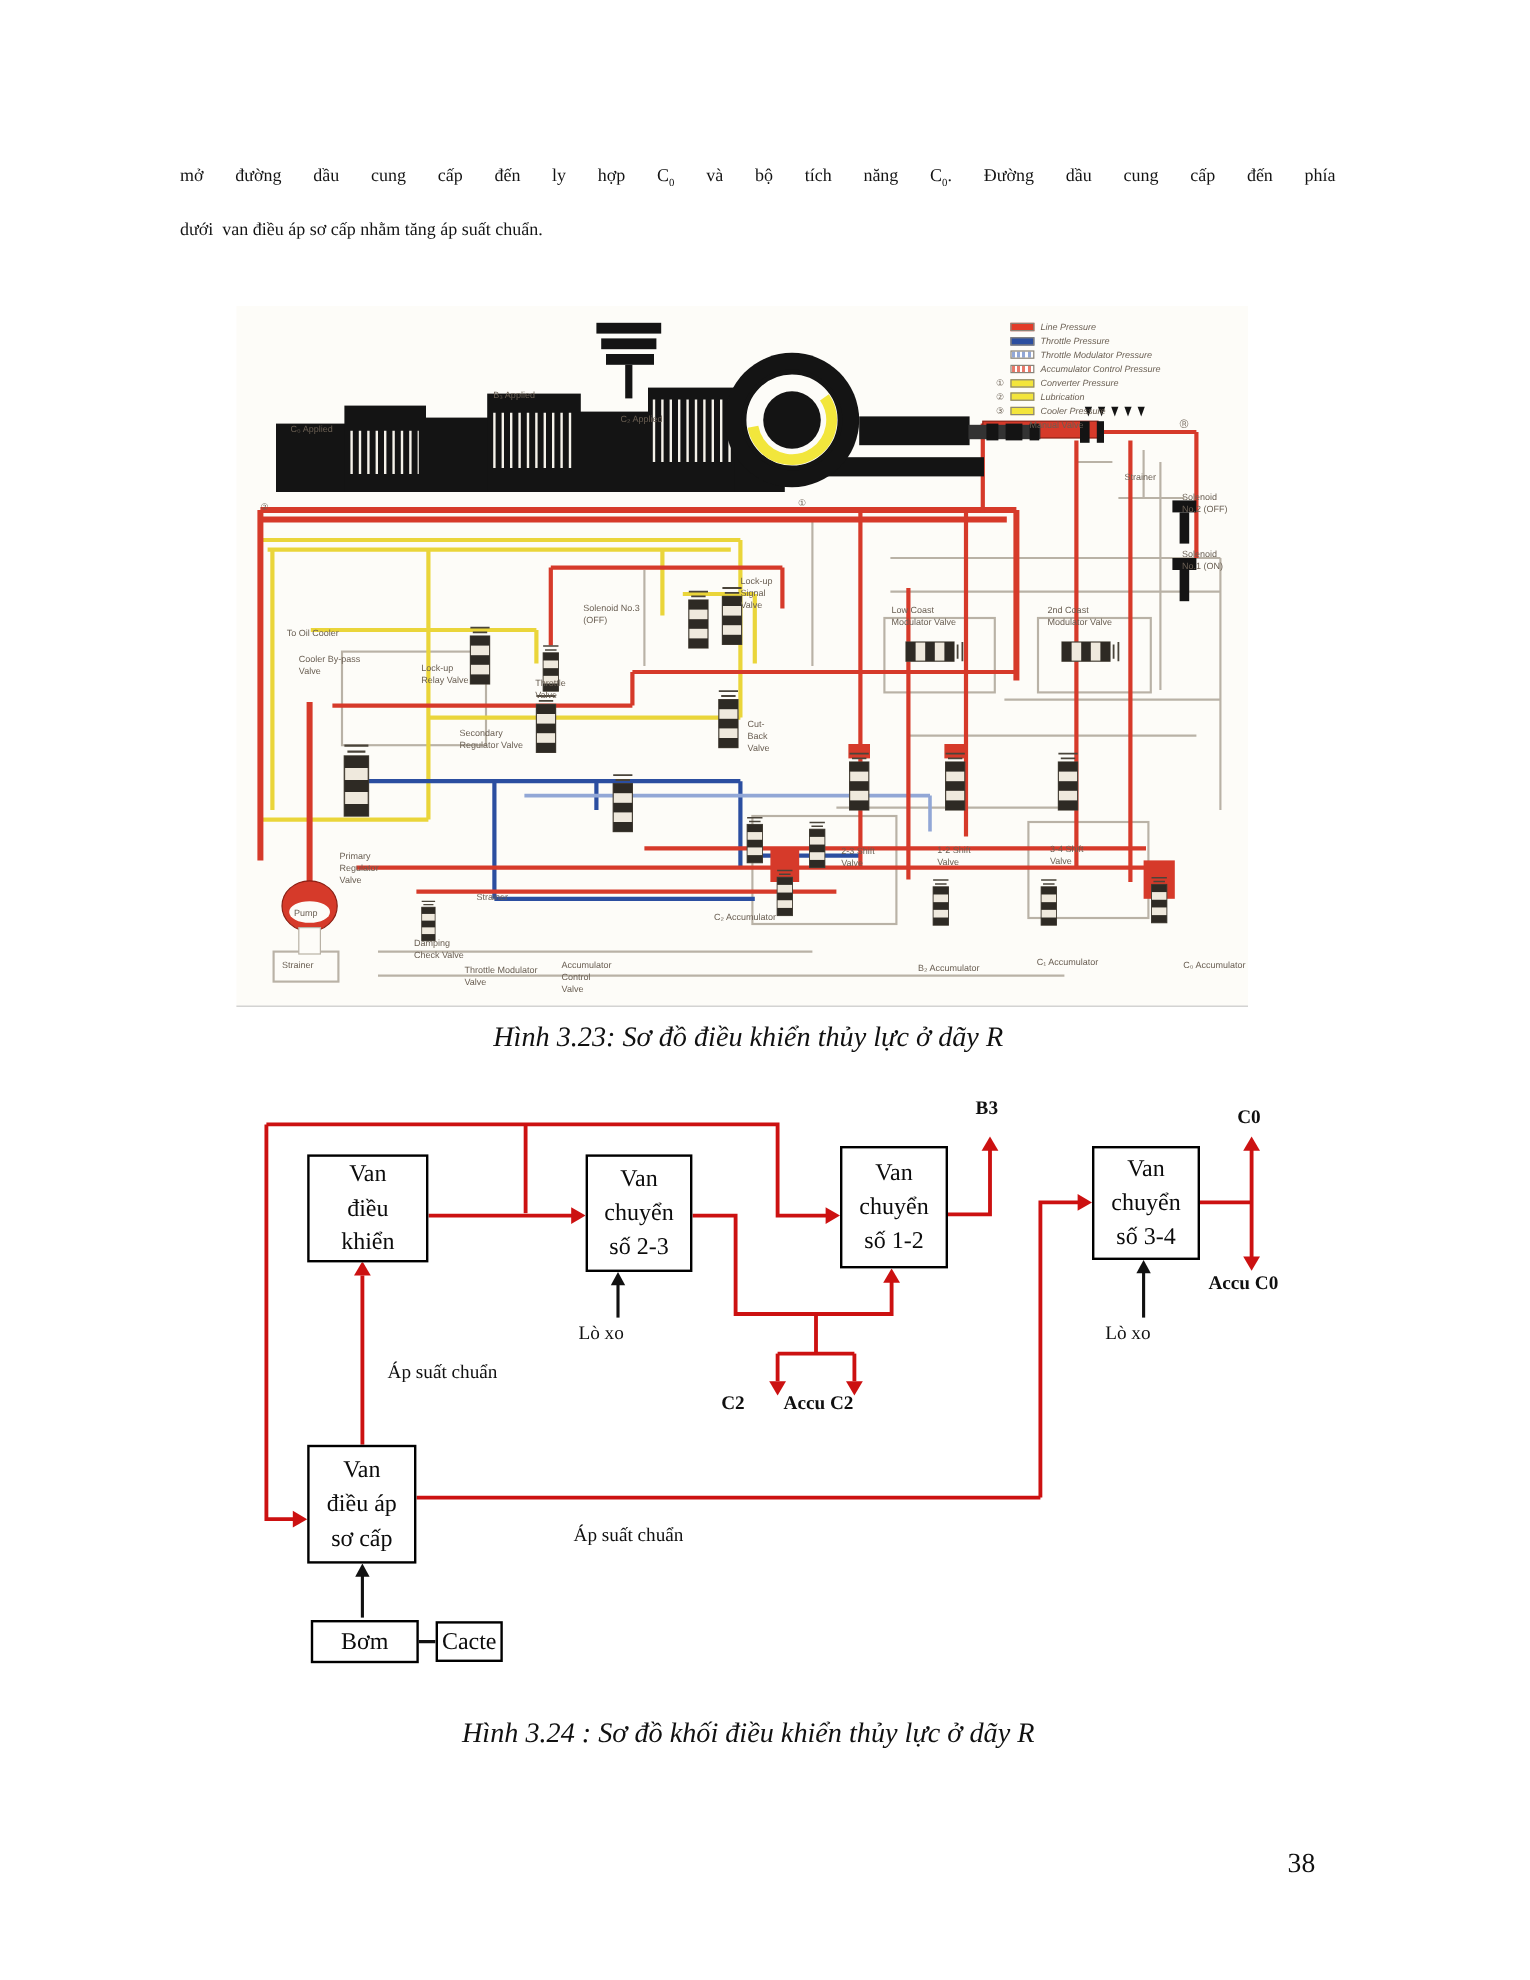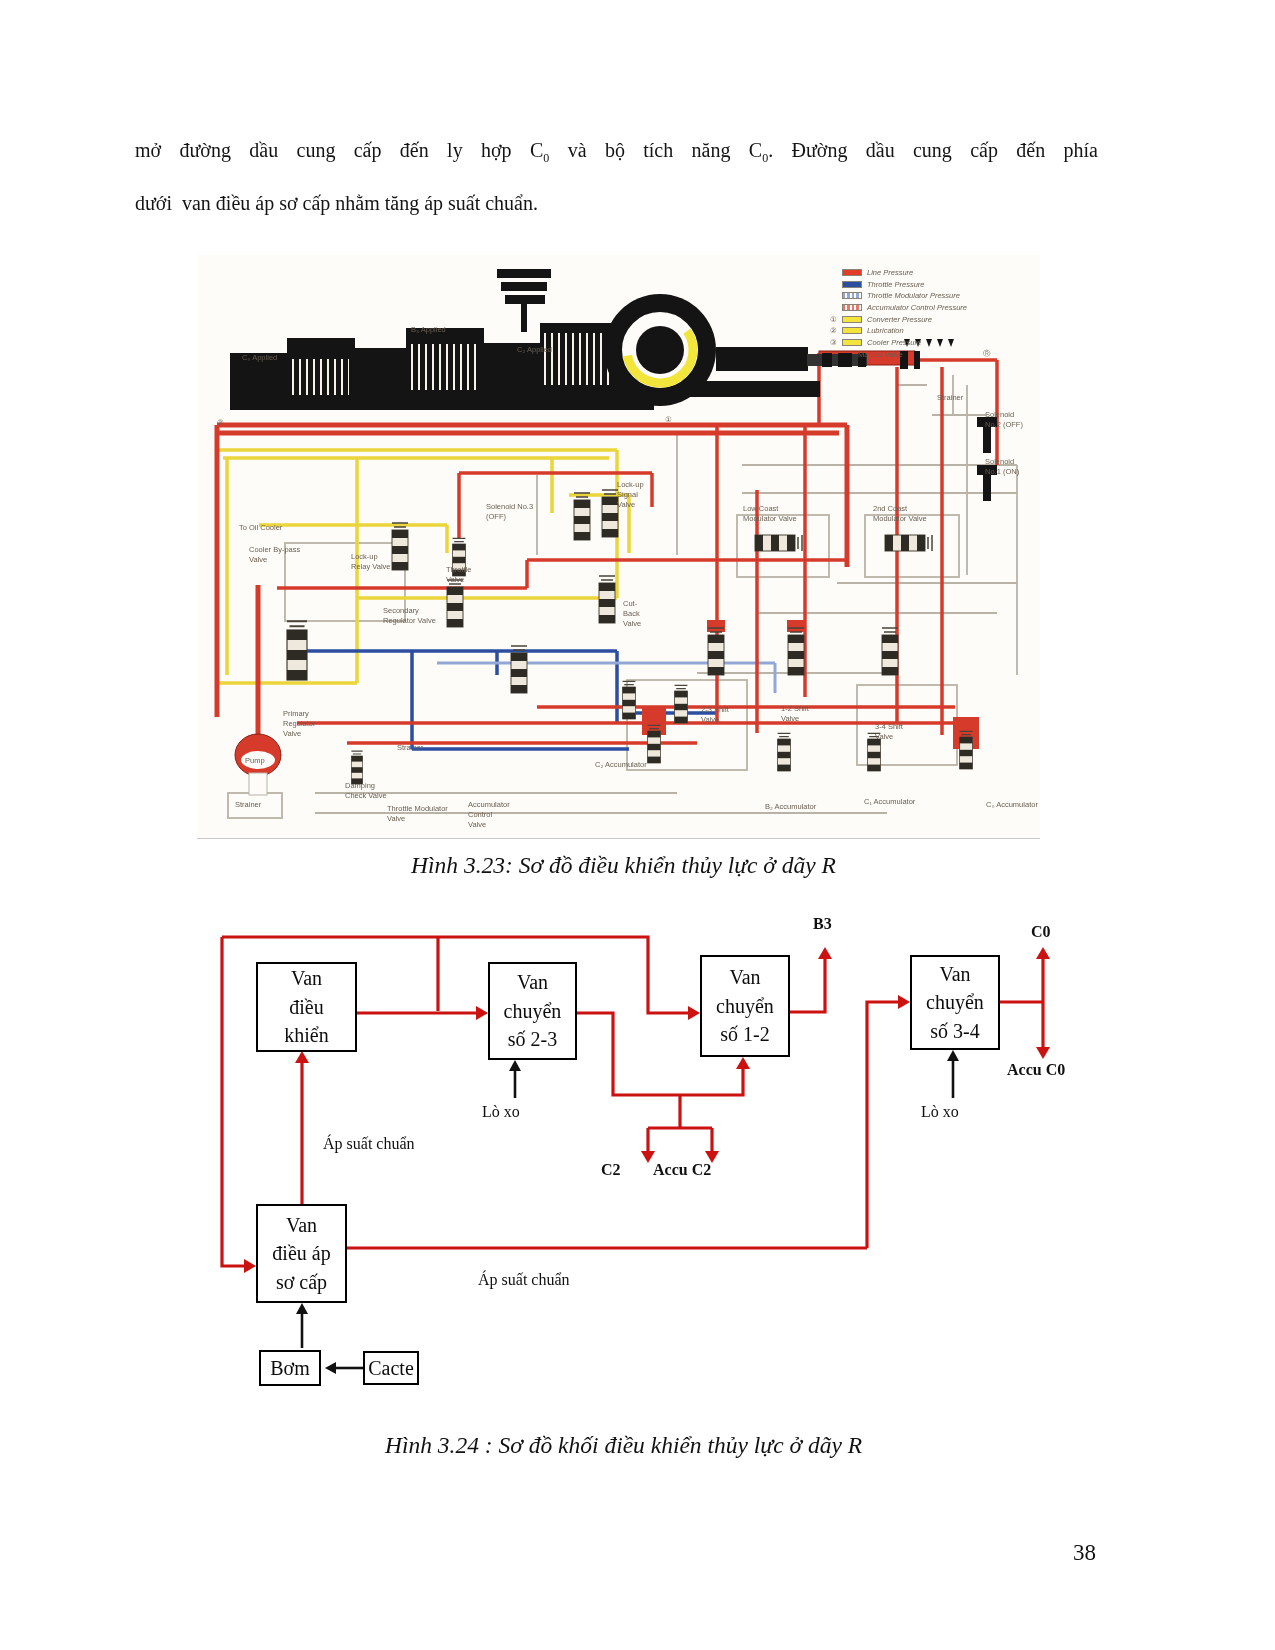--- a/index.html
+++ b/index.html
@@ -1,20 +1,20 @@
 <!DOCTYPE html>
 <html><head>
 <meta charset="utf-8">
 <style>
   html,body{margin:0;padding:0;}
   body{width:1275px;height:1650px;background:#ffffff;position:relative;
        font-family:"Liberation Serif","DejaVu Serif",serif;color:#141414;overflow:hidden;}
 
   
-  .para{position:absolute;left:135px;top:138px;width:963px;font-size:20px;line-height:1.25;}
+  .para{position:absolute;left:150px;top:138px;width:963px;font-size:15px;line-height:1.25;}
   .para .l1{text-align:justify;text-align-last:justify;}
   .para .l2{margin-top:25px;white-space:pre-wrap;}
   sub{font-size:0.6em;}
 
   
   .fig323{position:absolute;left:197px;top:255px;width:843px;height:583px;
           background:#fdfcf8;border-bottom:1px solid #c9c9c9;}
   .fig323 svg{position:absolute;left:0;top:0;}
   .overlay{position:absolute;left:0;top:0;right:0;bottom:0;pointer-events:none;}
   .hlabel{position:absolute;font-family:"Liberation Sans","DejaVu Sans",sans-serif;
@@ -284,21 +284,21 @@
       <span class="hlabel" style="left: 271px; top: 545px;">Accumulator
 Control
 Valve</span>
 
       <span class="hlabel" style="left: 504px; top: 450px;">2-3 Shift
 Valve</span>
 
       <span class="hlabel" style="left: 584px; top: 449px;">1-2 Shift
 Valve</span>
 
-      <span class="hlabel" style="left: 678px; top: 448px; margin-top: 19px;">3-4 Shift
+      <span class="hlabel" style="left: 678px; top: 448px;">3-4 Shift
 Valve</span>
 
       <span class="hlabel" style="left: 398px; top: 505px;">C₂ Accumulator</span>
 
       <span class="hlabel" style="left: 568px; top: 547px;">B₂ Accumulator</span>
 
       <span class="hlabel" style="left: 667px; top: 542px;">C₁ Accumulator</span>
 
       <span class="hlabel" style="left: 789px; top: 545px;">C₀ Accumulator</span>
 
@@ -391,21 +391,21 @@
 chuyển
 số 3-4</span>
       </div>
 
       <div class="bd-box" style="left: 61px; top: 319px; width: 91px; height: 99px;">
         <span>Van
 điều áp
 sơ cấp</span>
       </div>
 
-      <div class="bd-box" style="left: 64px; top: 465px; width: 62px; height: 36px;">
+      <div class="bd-box" style="left: 64px; top: 465px; width: 90px; height: 36px;">
         <span>Bơm</span>
       </div>
 
       <div class="bd-box" style="left: 168px; top: 466px; width: 56px; height: 34px;">
         <span>Cacte</span>
       </div>
     </div>
 
   <div class="overlay">
 

